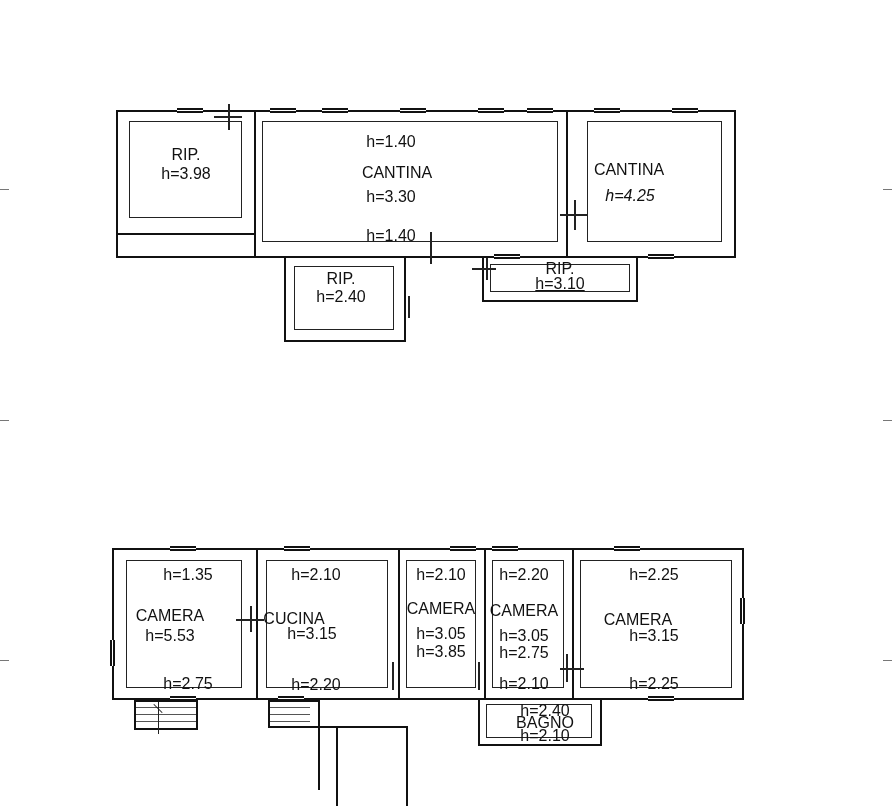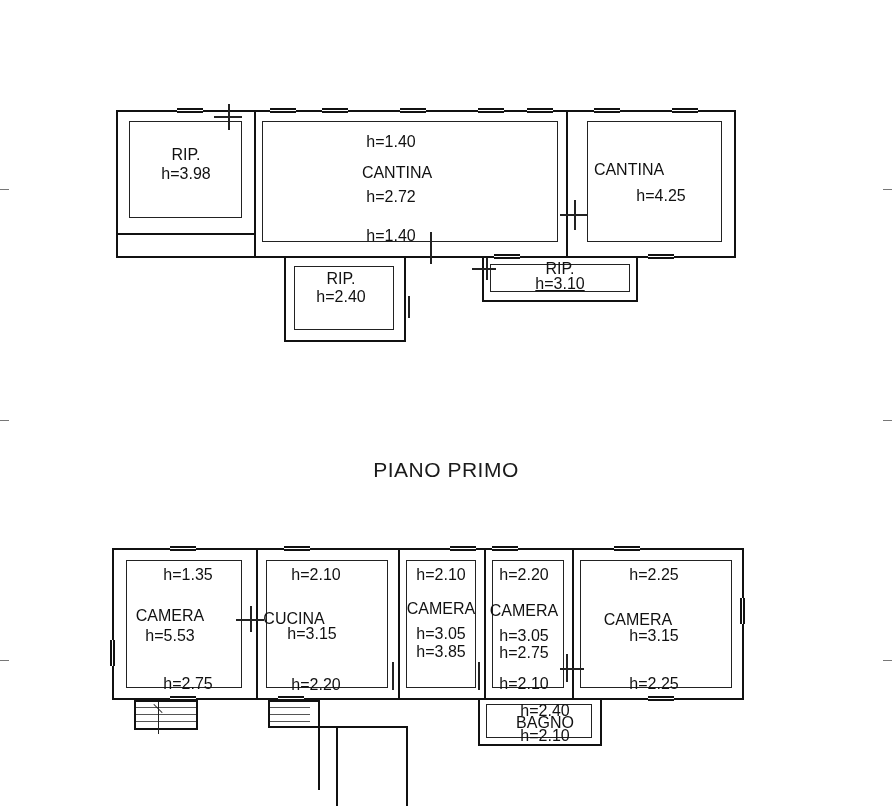--- a/index.html
+++ b/index.html
@@ -78,21 +78,20 @@
     background: #777777;
     height: 1px;
     width: 9px;
   }
 </style>
 </head>
 <body>
 
 <div id="page">
 
-  <div class="plan-title" id="title-primo">PIANO PRIMO</div>
 
   <div class="tick" style="left:0px; top:189px;"></div>
   <div class="tick" style="left:883px; top:189px;"></div>
   <div class="tick" style="left:0px; top:420px;"></div>
   <div class="tick" style="left:883px; top:420px;"></div>
   <div class="tick" style="left:0px; top:660px;"></div>
   <div class="tick" style="left:883px; top:660px;"></div>
 
   <div>
 
@@ -142,25 +141,25 @@
     <div class="ln hl" style="left:482px; top:300px; width:156px;"></div>
     <div class="room-outline" style="left:490px; top:264px; width:140px; height:28px;"></div>
     <div class="ln hl thin" style="left:472px; top:268px; width:24px;"></div>
     <div class="ln vl thin" style="left:486px; top:258px; height:22px;"></div>
 
     <div class="lbl c" style="left:186px; top:148px;">RIP.</div>
     <div class="lbl c" style="left:186px; top:167px;">h=3.98</div>
 
     <div class="lbl c" style="left:391px; top:135px;">h=1.40</div>
     <div class="lbl c" style="left:397px; top:166px;">CANTINA</div>
-    <div class="lbl c" style="left:391px; top:190px;">h=2.72</div>
+    <div class="lbl c" style="left:391px; top:190px;">h=3.30</div>
     <div class="lbl c" style="left:391px; top:229px;">h=1.40</div>
 
     <div class="lbl c" style="left:629px; top:163px;">CANTINA</div>
-    <div class="lbl c" style="left:661px; top:189px;">h=4.25</div>
+    <div class="lbl c" style="left:630px; top:189px;font-style:italic;">h=4.25</div>
 
     <div class="lbl c" style="left:341px; top:272px;">RIP.</div>
     <div class="lbl c" style="left:341px; top:290px;">h=2.40</div>
 
     <div class="lbl c" style="left:560px; top:262px;">RIP.</div>
     <div class="lbl c" style="left:560px; top:277px;text-decoration:underline;">h=3.10</div>
   </div>
 
   <div>
 

